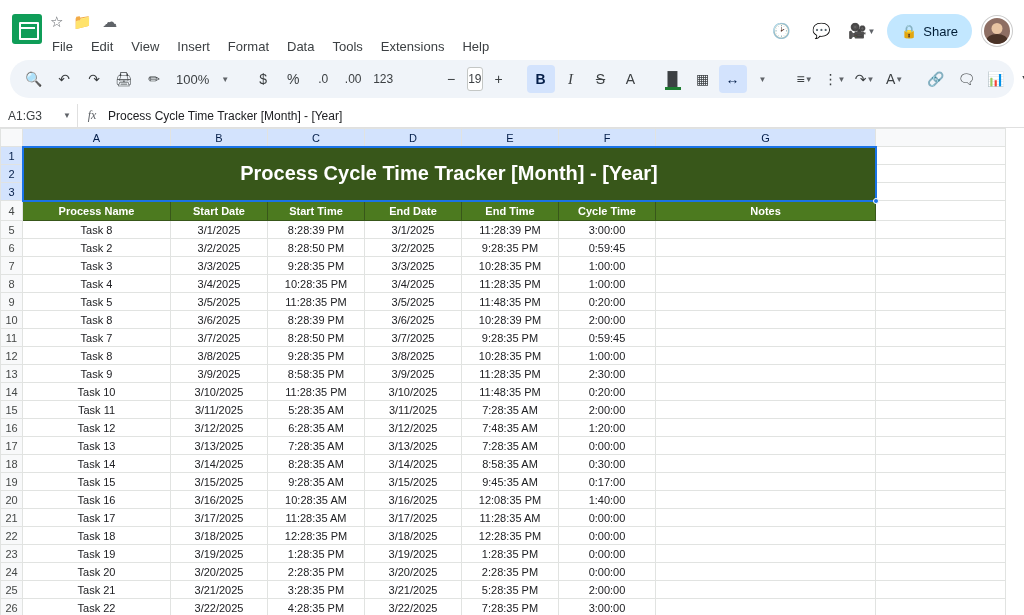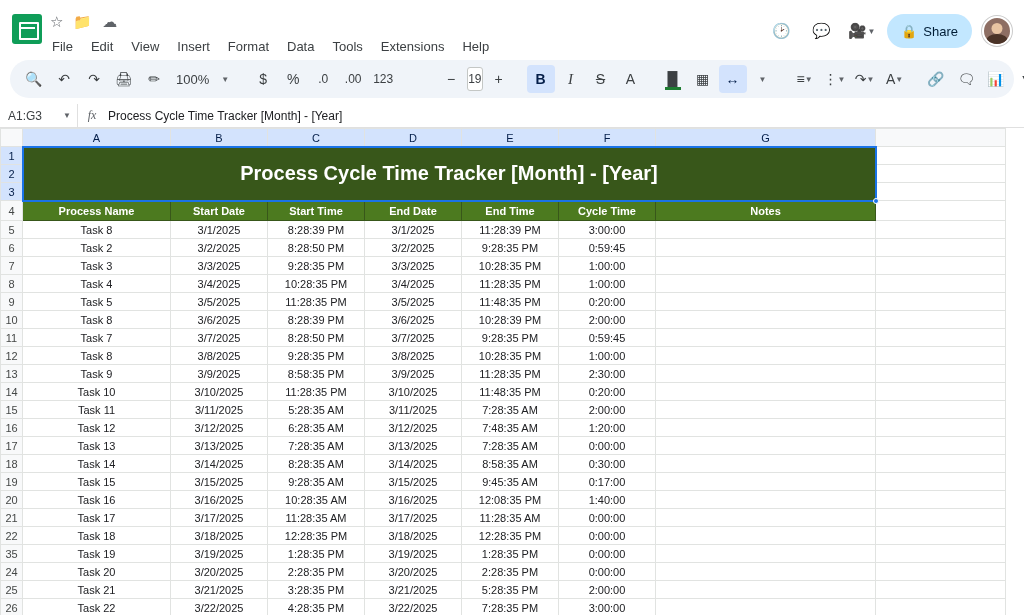--- a/index.html
+++ b/index.html
@@ -510,21 +510,21 @@
           <td class="cell c-a name-cell">Task 18</td>
           <td class="cell c-b data-cell">3/18/2025</td>
           <td class="cell c-c data-cell">12:28:35 PM</td>
           <td class="cell c-d data-cell">3/18/2025</td>
           <td class="cell c-e data-cell">12:28:35 PM</td>
           <td class="cell c-f data-cell">0:00:00</td>
           <td class="cell c-g data-cell"></td>
           <td class="cell outside"></td>
         </tr>
         <tr>
-          <td class="rowhdr">35</td>
+          <td class="rowhdr">23</td>
           <td class="cell c-a name-cell">Task 19</td>
           <td class="cell c-b data-cell">3/19/2025</td>
           <td class="cell c-c data-cell">1:28:35 PM</td>
           <td class="cell c-d data-cell">3/19/2025</td>
           <td class="cell c-e data-cell">1:28:35 PM</td>
           <td class="cell c-f data-cell">0:00:00</td>
           <td class="cell c-g data-cell"></td>
           <td class="cell outside"></td>
         </tr>
         <tr>

